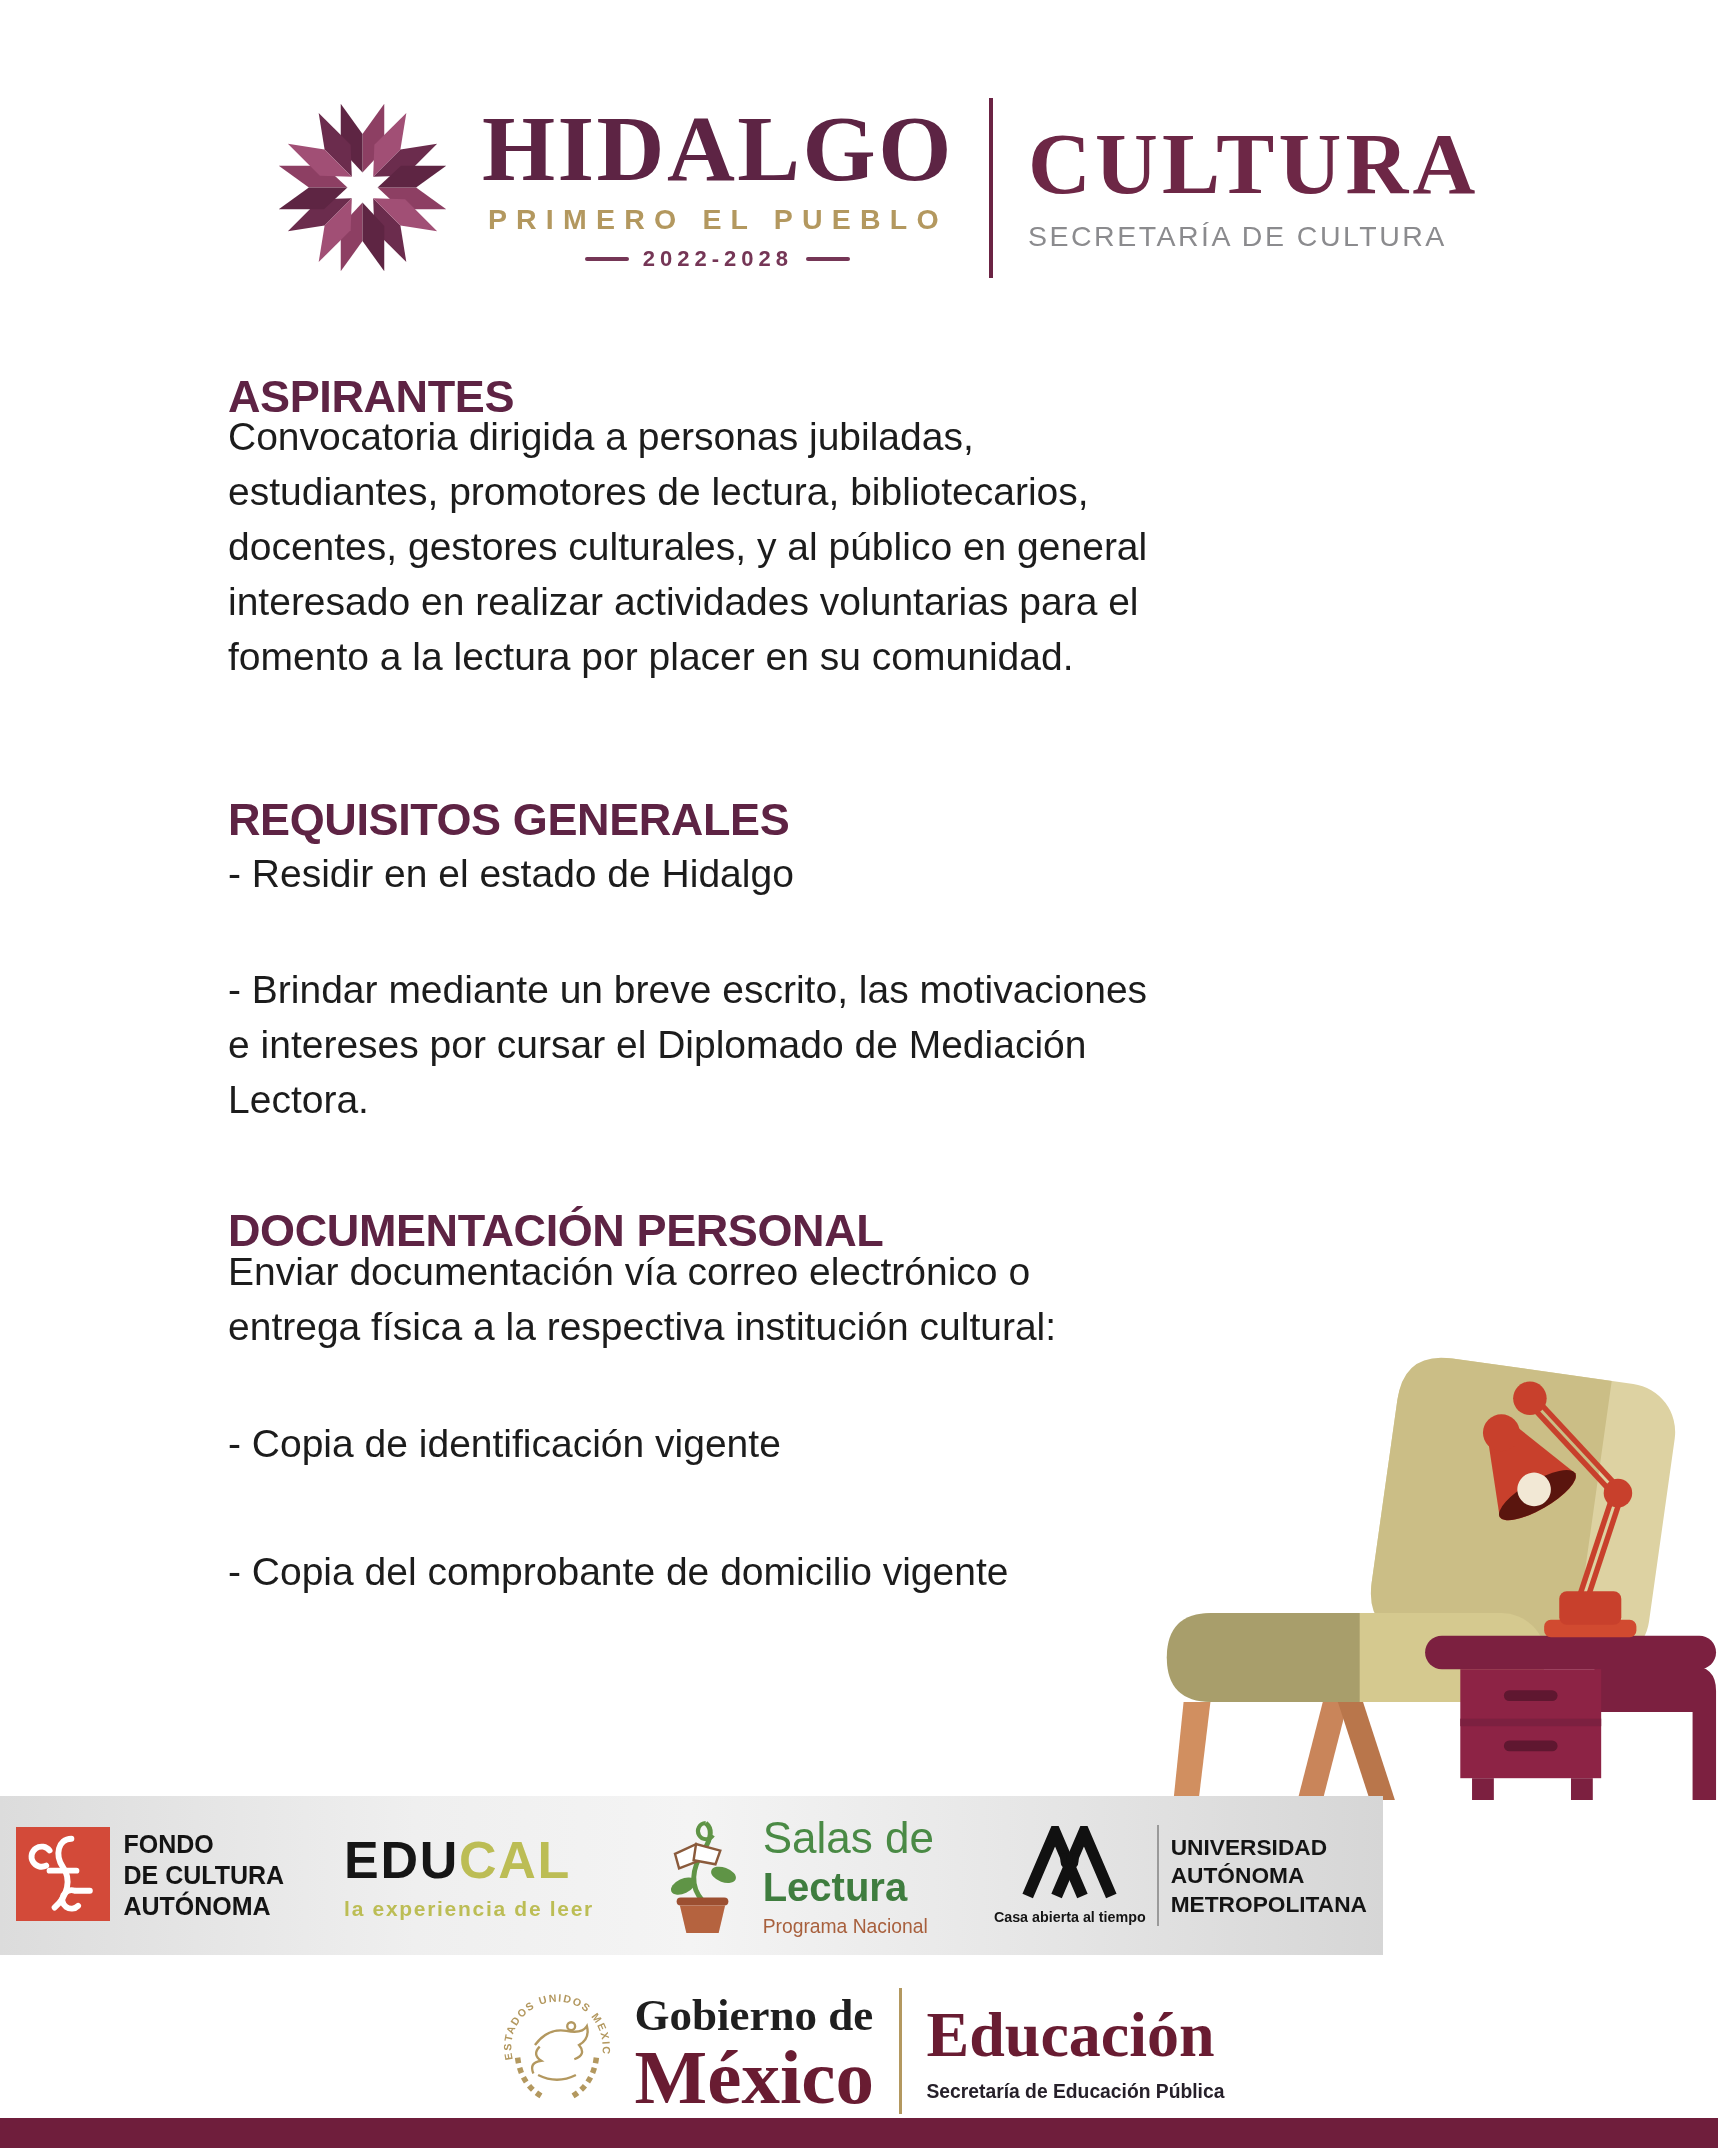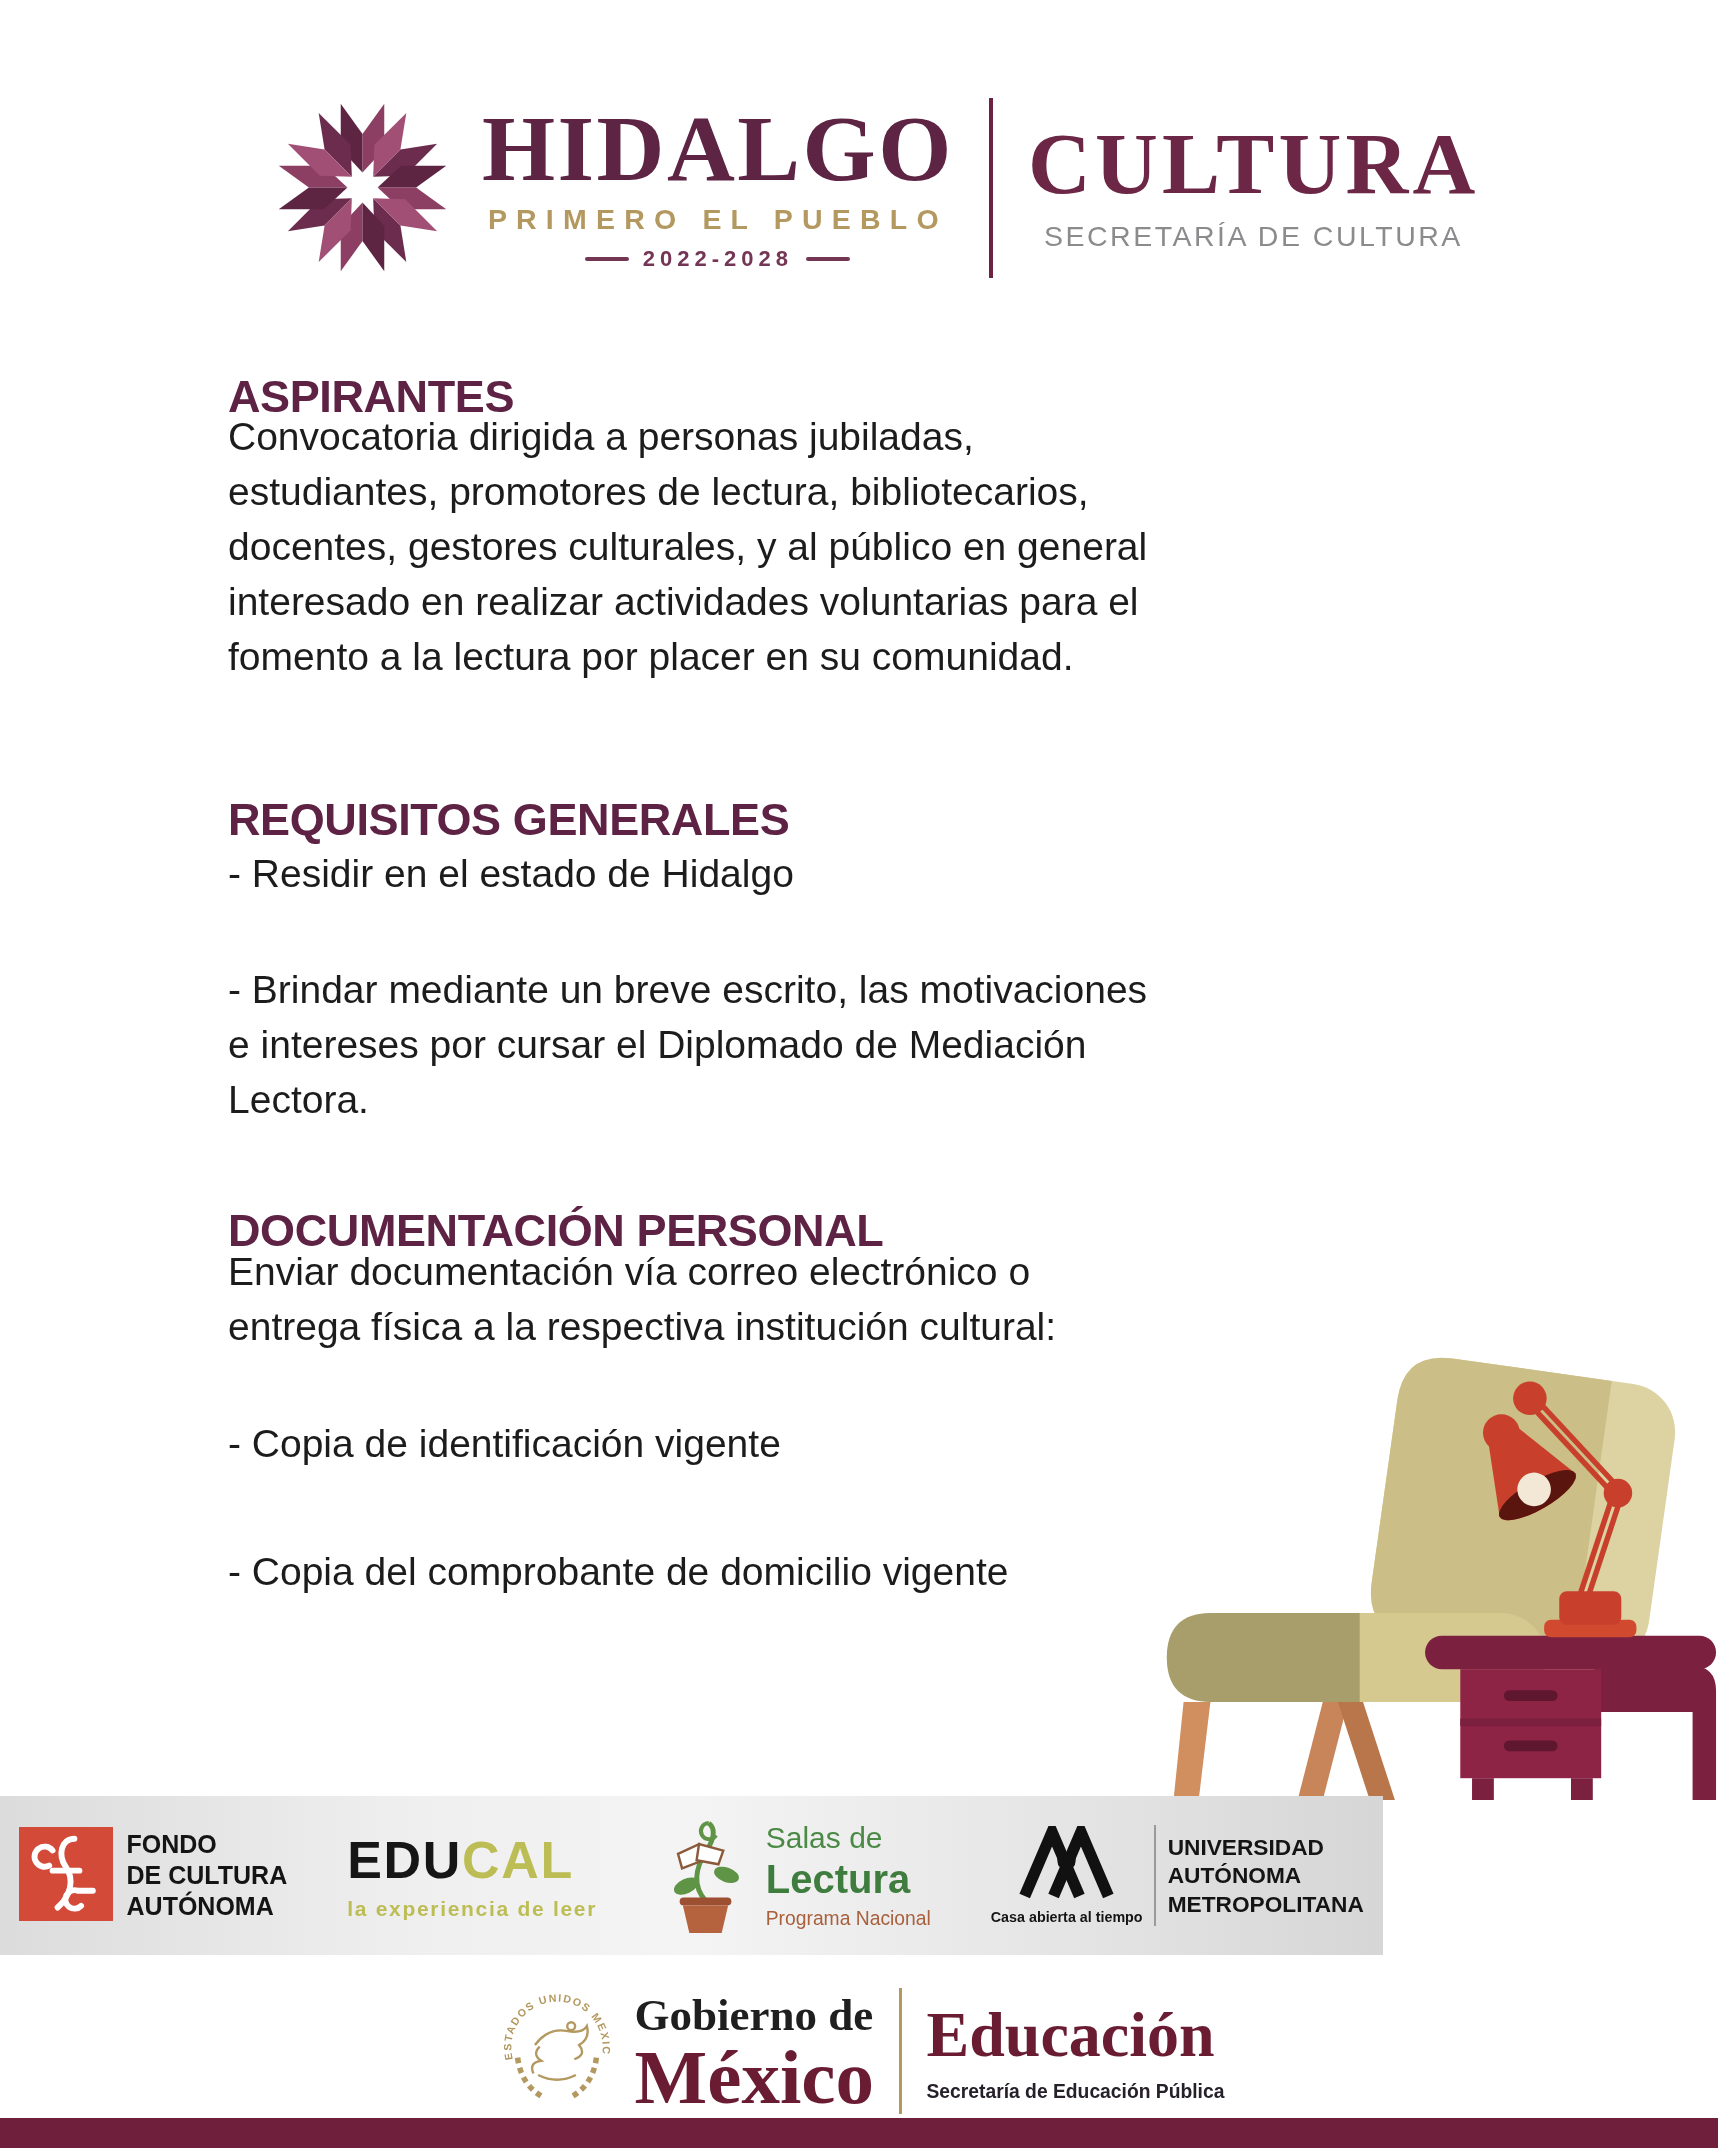--- a/index.html
+++ b/index.html
@@ -13,38 +13,38 @@
   .hidalgo-title{font-family:"Liberation Serif",serif;font-weight:700;font-size:94px;line-height:91px;
                  color:#5d2444;letter-spacing:2.5px;}
   .hidalgo-tagline{margin-top:8.4px;font-size:28.5px;font-weight:700;letter-spacing:9.2px;color:#b3985f;}
   .hidalgo-years{margin-top:10px;display:flex;align-items:center;justify-content:center;gap:13.4px;
                  font-size:22px;font-weight:700;letter-spacing:5px;color:#753656;}
   .year-dash{width:44px;height:4.2px;background:#753656;border-radius:2.5px;}
   .vdiv{width:4.2px;height:180px;background:#6b2344;margin:0 35px;}
   .cultura-block{text-align:left;}
   .cultura-title{font-family:"Liberation Serif",serif;font-weight:700;font-size:87px;line-height:84px;
                  color:#6d2746;letter-spacing:4.2px;}
-  .cultura-subtitle{margin-top:13.4px;font-size:28.5px;letter-spacing:2.5px;color:#8b8b8e;margin-left:16px;}
+  .cultura-subtitle{margin-top:13.4px;font-size:28.5px;letter-spacing:2.5px;color:#8b8b8e;}
 
   
   .sec-heading{position:absolute;left:228px;font-size:45px;font-weight:700;letter-spacing:-0.4px;color:#5e2344;}
   .body-block{position:absolute;left:228px;font-size:39px;line-height:55px;color:#1c1c1c;}
 
   
   .band{position:absolute;top:1796px;left:0;width:1383px;height:159px;
         background:linear-gradient(90deg,#dcdcdc 0%,#efefef 30%,#f4f4f4 50%,#e4e4e4 78%,#d6d6d6 100%);
         display:flex;align-items:center;justify-content:center;gap:60px;}
   .partner{display:flex;align-items:center;}
   .fce-text{margin-left:13.4px;font-size:25px;font-weight:700;line-height:31px;color:#141414;}
   .educal-block{text-align:left;}
   .educal-name{font-size:52px;font-weight:700;letter-spacing:1.7px;color:#161616;}
   .educal-accent{color:#bcbd55;}
   .educal-tag{margin-top:6.7px;font-size:21px;font-weight:700;letter-spacing:1.7px;color:#bcbd55;}
   .salas-text{margin-left:11.7px;}
-  .salas-l1{font-size:30px;color:#4a8a45;}
+  .salas-l1{font-size:44px;color:#4a8a45;}
   .salas-l2{font-size:40px;font-weight:700;color:#3f7d3f;margin-top:1.7px;}
   .salas-sub{font-size:19.3px;color:#a8603d;margin-top:6.7px;}
   .uam-left{text-align:center;}
   .uam-motto{font-size:14.3px;font-weight:700;color:#141414;margin-top:3.4px;white-space:nowrap;}
   .uam-sep{width:1.7px;height:101px;background:#9a9a9a;margin:0 11.7px;}
   .uam-name{font-size:22.7px;font-weight:700;line-height:28.5px;color:#141414;}
 
   
   .gov{position:absolute;top:1982px;left:0;width:100%;display:flex;align-items:center;justify-content:center;}
   .gob-block{margin-left:15px;text-align:left;}

